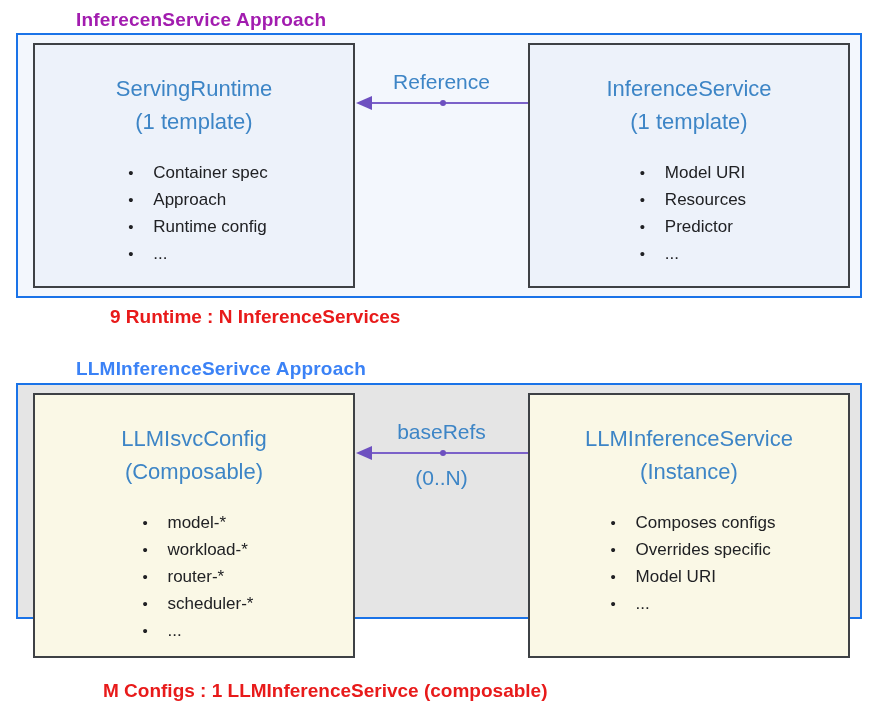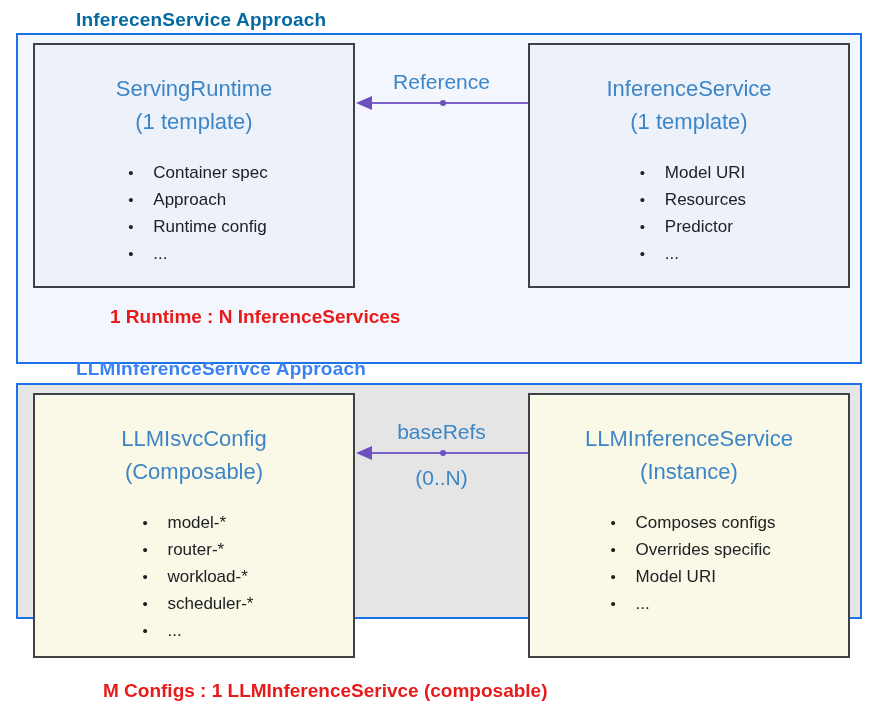--- a/index.html
+++ b/index.html
@@ -4,27 +4,27 @@
 <style>
   html,body{margin:0;padding:0;}
   body{
     width:884px;height:711px;position:relative;background:#ffffff;
     font-family:"Liberation Sans", sans-serif;overflow:hidden;
   }
   .sec-title{
     position:absolute;left:76px;font-size:19px;font-weight:700;
     letter-spacing:.2px;white-space:nowrap;
   }
-  .t1{top:9px;color:#0369a1;}
+  .t1{top:9px;color:#a21caf;}
   .t2{top:358px;color:#3b82f6;}
   .outer{
     position:absolute;left:16px;width:846px;border:2px solid #1a73e8;
     box-sizing:border-box;
   }
-  .outer1{top:33px;height:331px;background:#f3f7fd;}
+  .outer1{top:33px;height:265px;background:#f3f7fd;}
   .outer2{top:383px;height:236px;background:#e5e5e5;}
   .inner{
     position:absolute;width:322px;border:2px solid #3e4145;
     box-sizing:border-box;
   }
   .outer1 .inner{top:8px;height:245px;background:#edf2fa;}
   .outer2 .inner{top:8px;height:265px;background:#faf8e6;}
   .box-left{left:15px;}
   .box-right{left:510px;}
   .box-head{
@@ -97,36 +97,36 @@
 
     <div class="arrow-label">Reference</div>
     <svg class="arrow-svg" viewBox="0 0 173 20">
       <line x1="14" y1="10" x2="173" y2="10" stroke="#7b61c9" stroke-width="2"></line>
       <polygon points="1,10 17,3 17,17" fill="#6d50c0"></polygon>
       <circle cx="88" cy="10" r="3" fill="#6d50c0"></circle>
     </svg>
 
   </div>
 
-  <div class="caption c1">1 Runtime : N InferenceServices</div>
+  <div class="caption c1">9 Runtime : N InferenceServices</div>
 
   <div class="sec-title t2">LLMInferenceSerivce Approach</div>
 
   <div class="outer outer2">
 
     <div class="inner box-left">
       <div class="box-head">
         <div>LLMIsvcConfig</div>
         <div>(Composable)</div>
       </div>
       <div class="list-wrap">
         <ul>
           <li>model-*</li>
+          <li>workload-*</li>
           <li>router-*</li>
-          <li>workload-*</li>
           <li>scheduler-*</li>
           <li>...</li>
         </ul>
       </div>
     </div>
 
     <div class="inner box-right">
       <div class="box-head">
         <div>LLMInferenceService</div>
         <div>(Instance)</div>

